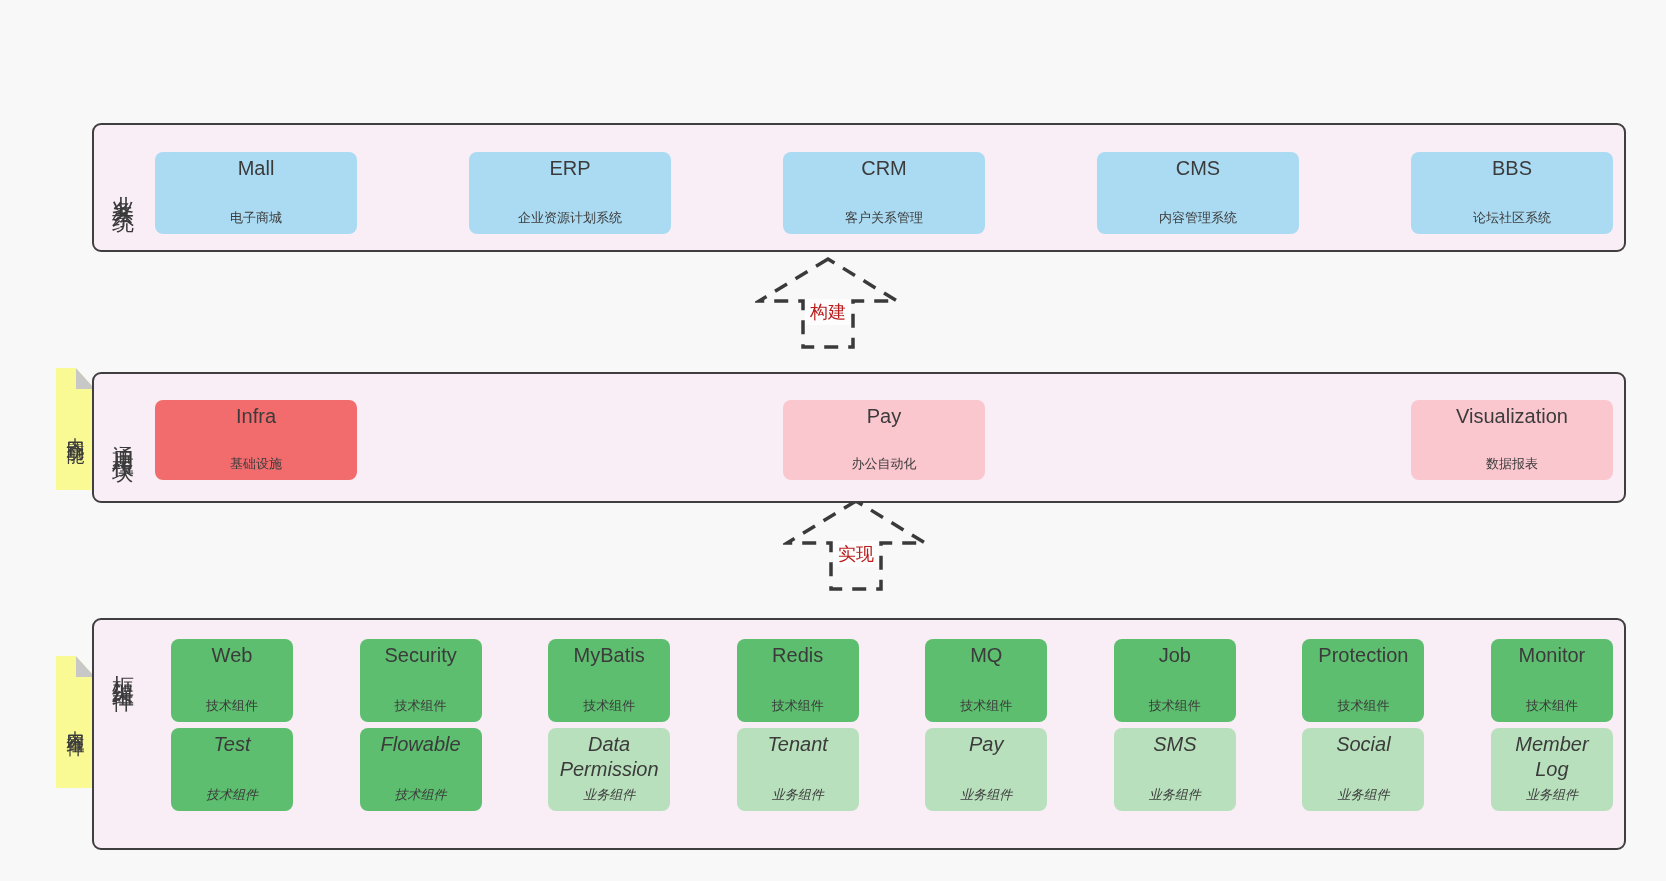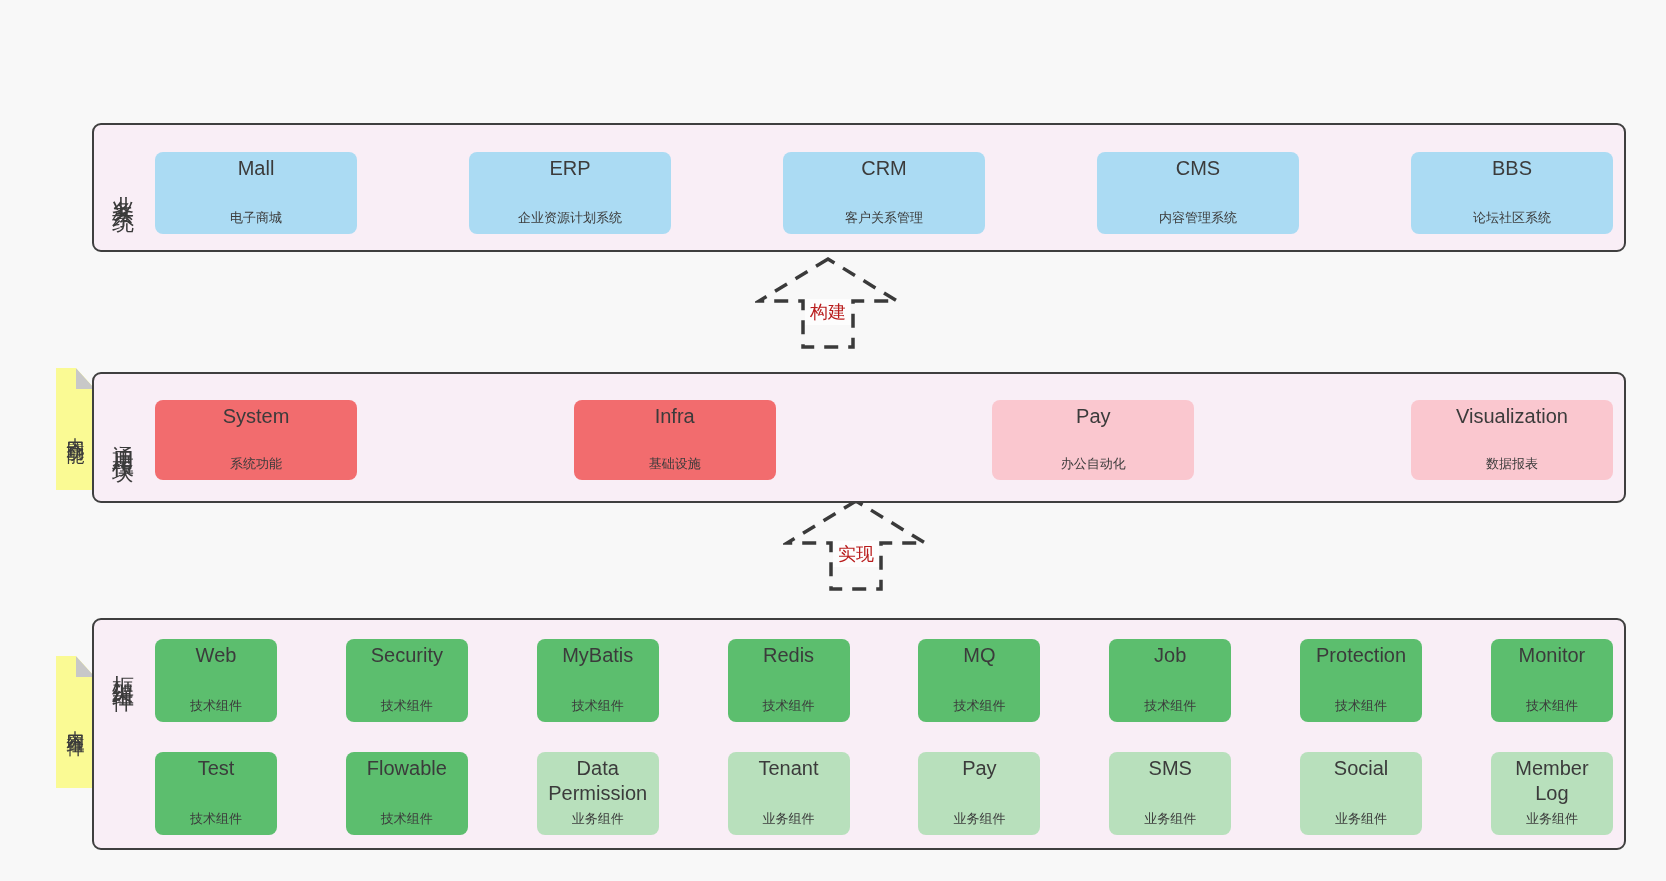--- a/index.html
+++ b/index.html
@@ -25,29 +25,29 @@
   }
   .layer-framework .layer-label { top:38px; transform:none; }
 
   .box-row {
     position:absolute; left:61px; right:11px;
     display:flex; justify-content:space-between;
   }
   .layer-business  .box-row { top:27px; height:82px; }
   .layer-common    .box-row { top:26px; height:80px; }
   .layer-framework .row1    { top:19px;  height:83px; }
-  .layer-framework .row2    { top:132px; height:83px; }
+  .layer-framework .row2    { top:108px; height:83px;font-style:italic; }
 
   .box {
     box-sizing:border-box; border-radius:8px; padding:4px 6px;
     display:flex; flex-direction:column; justify-content:space-between; align-items:center;
     text-align:center; color:#3b3b3b;
   }
   .w6 { width:202px; }
-  .w8 { width:122px; }
+  .w8 { width:122px;margin-left:16px; }
   .box-name { font-size:20px; line-height:25px; }
   .box-desc { font-size:13px; line-height:25px; }
 
   .c-blue        { background:#abdbf3; }
   .c-red         { background:#f26c6e; }
   .c-pink        { background:#fac7cf; }
   .c-green       { background:#5cbe6e; }
   .c-green-light { background:#b8e0bc; }
 
   .sticky {
@@ -114,24 +114,20 @@
 
 <div class="sticky sticky-common">
   <div class="fold"></div>
   <div class="sticky-label">内置功能</div>
 </div>
 
 <div class="layer layer-common">
   <div class="layer-label">通用模块</div>
   <div class="box-row">
     <div class="box w6 c-red">
-      <div class="box-name">System</div>
-      <div class="box-desc">系统功能</div>
-    </div>
-    <div class="box w6 c-red">
       <div class="box-name">Infra</div>
       <div class="box-desc">基础设施</div>
     </div>
     <div class="box w6 c-pink">
       <div class="box-name">Pay</div>
       <div class="box-desc">办公自动化</div>
     </div>
     <div class="box w6 c-pink">
       <div class="box-name">Visualization</div>
       <div class="box-desc">数据报表</div>

